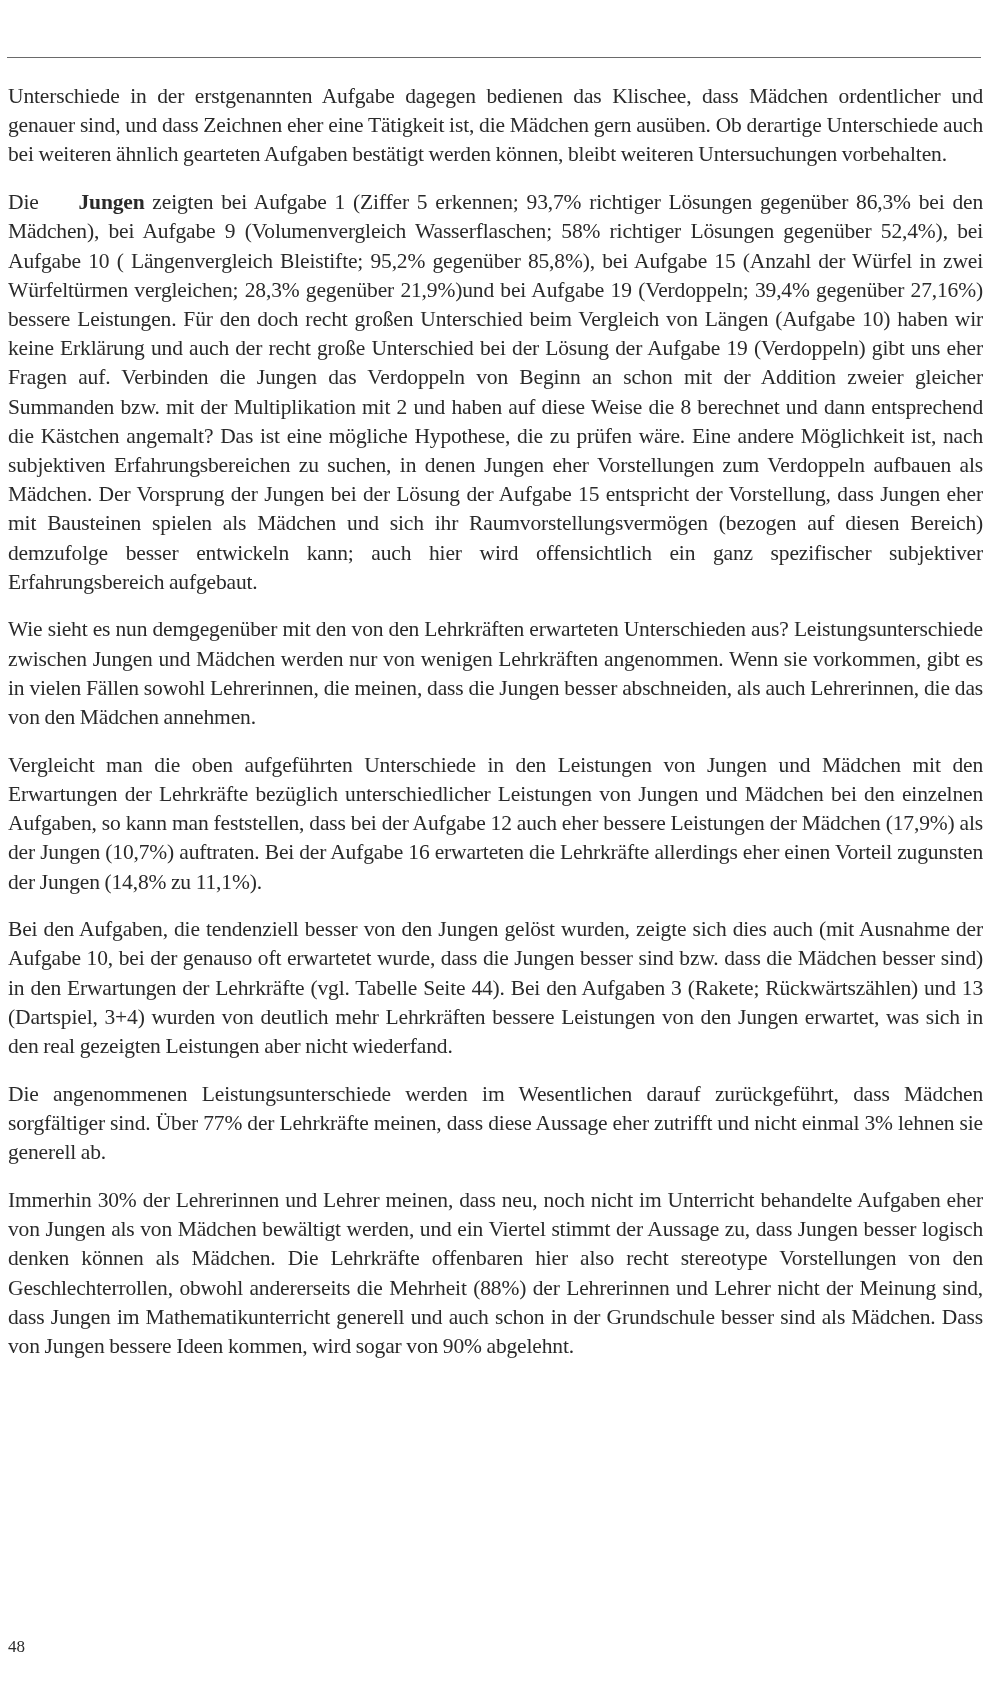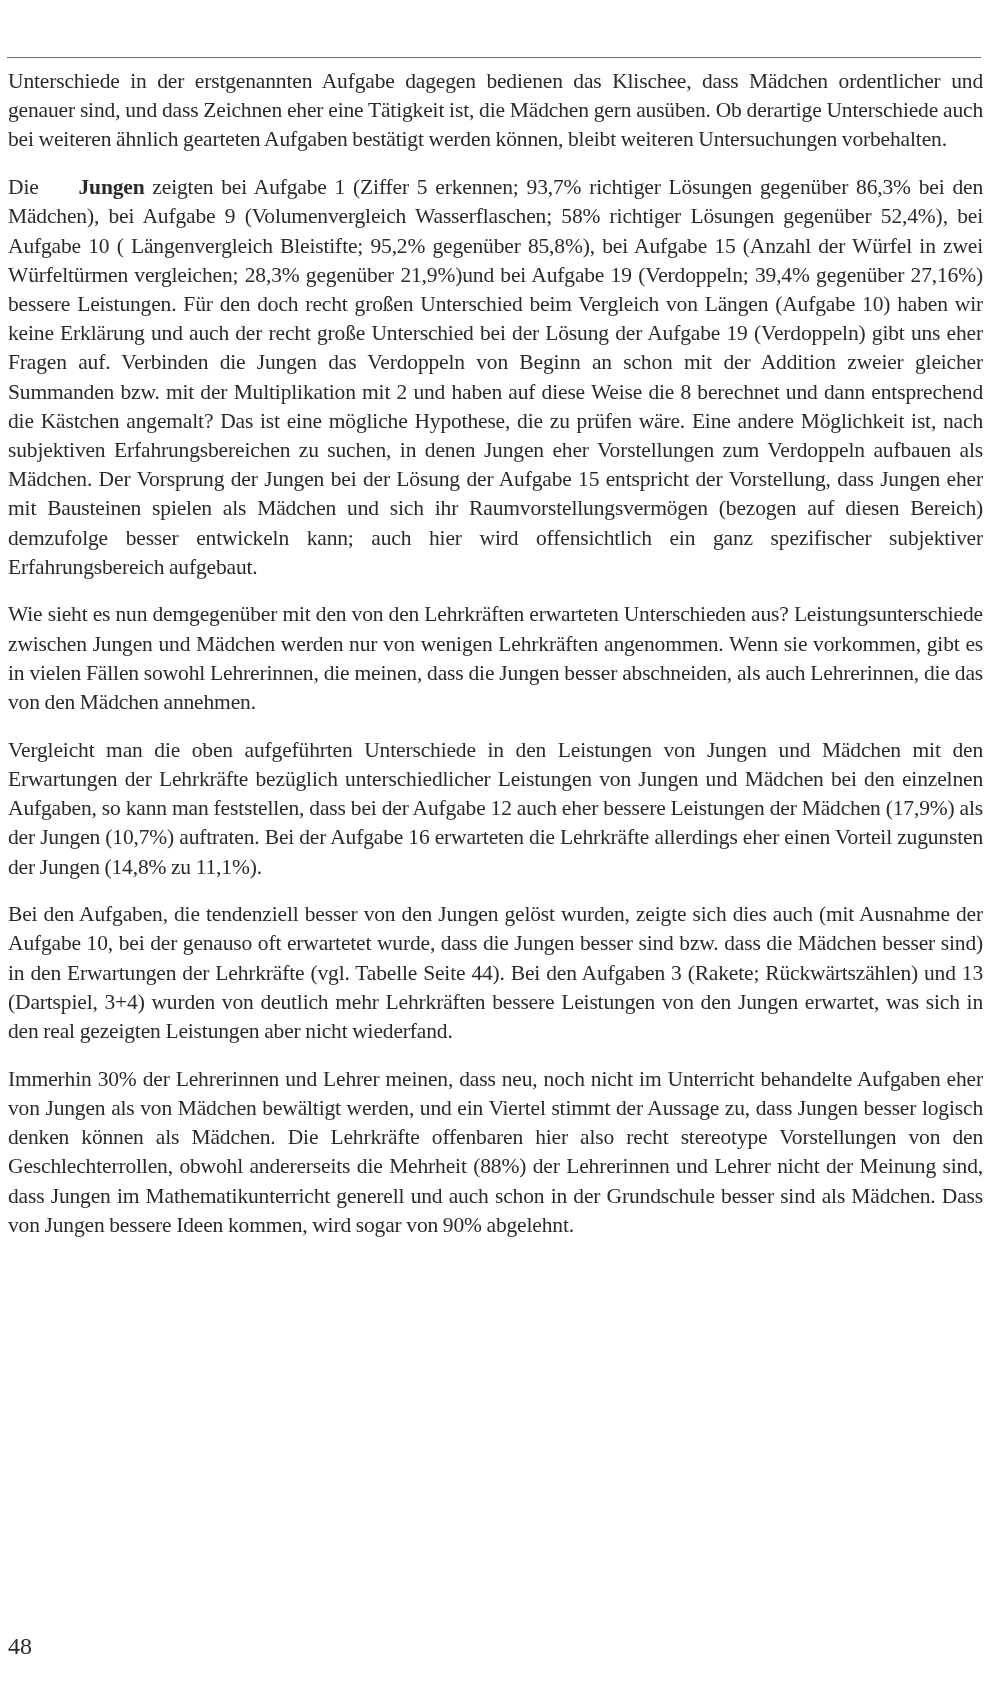--- a/index.html
+++ b/index.html
@@ -19,21 +19,21 @@
     position: absolute;
     left: 7px;
     top: 57px;
     width: 974px;
     height: 0;
     border-top: 1.5px solid #6a6a6a;
   }
   .page {
     position: absolute;
     left: 8px;
-    top: 67px;
+    top: 82px;
     width: 975px;
   }
   .para {
     margin: 0;
     font-size: 21.5px;
     line-height: 29.2px;
     text-align: justify;
     letter-spacing: -0.15px;
     word-spacing: -0.5px;
     hyphens: manual;
@@ -42,21 +42,21 @@
     margin-top: 18.5px;
   }
   .para b {
     font-weight: bold;
     margin-left: 32px;
   }
   .page-number {
     position: absolute;
     left: 8px;
     top: 1632px;
-    font-size: 24px;
+    font-size: 17px;
     line-height: 29px;
     color: #2a2a2a;
   }
 </style>
 </head>
 <body>
 
 <div class="top-rule"></div>
 
 <div class="page">
@@ -69,17 +69,20 @@
   <p class="para">
     <span>Wie sieht es nun demgegenüber mit den von den Lehrkräften erwarteten Unterschieden aus? Leistungsunterschiede zwischen Jungen und Mädchen werden nur von wenigen Lehrkräften angenommen. Wenn sie vorkommen, gibt es in vielen Fällen sowohl Lehrerinnen, die meinen, dass die Jungen besser abschneiden, als auch Lehrerinnen, die das von den Mädchen anneh­men.</span>
   </p>
   <p class="para">
     <span>Vergleicht man die oben aufgeführten Unterschiede in den Leistungen von Jungen und Mäd­chen mit den Erwartungen der Lehrkräfte bezüglich unterschiedlicher Leistungen von Jungen und Mädchen bei den einzelnen Aufgaben, so kann man feststellen, dass bei der Aufgabe 12 auch eher bessere Leistungen der Mädchen (17,9%) als der Jungen (10,7%) auftraten. Bei der Aufgabe 16 erwarteten die Lehrkräfte allerdings eher einen Vorteil zugunsten der Jungen (14,8% zu 11,1%).</span>
   </p>
   <p class="para">
     <span>Bei den Aufgaben, die tendenziell besser von den Jungen gelöst wurden, zeigte sich dies auch (mit Ausnahme der Aufgabe 10, bei der genauso oft erwartetet wurde, dass die Jungen besser sind bzw. dass die Mädchen besser sind) in den Erwartungen der Lehrkräfte (vgl. Tabelle Sei­te 44). Bei den Aufgaben 3 (Rakete; Rückwärtszählen) und 13 (Dartspiel, 3+4) wurden von deutlich mehr Lehrkräften bessere Leistungen von den Jungen erwartet, was sich in den real gezeigten Leistungen aber nicht wiederfand.</span>
   </p>
   <p class="para">
+    <span>Die angenommenen Leistungsunterschiede werden im Wesentlichen darauf zurückgeführt, dass Mädchen sorgfältiger sind. Über 77% der Lehrkräfte meinen, dass diese Aussage eher zutrifft und nicht einmal 3% lehnen sie generell ab.</span>
+  </p>
+  <p class="para">
     <span>Immerhin 30% der Lehrerinnen und Lehrer meinen, dass neu, noch nicht im Unterricht be­handelte Aufgaben eher von Jungen als von Mädchen bewältigt werden, und ein Viertel stimmt der Aussage zu, dass Jungen besser logisch denken können als Mädchen. Die Lehr­kräfte offenbaren hier also recht stereotype Vorstellungen von den Geschlechterrollen, ob­wohl andererseits die Mehrheit (88%) der Lehrerinnen und Lehrer nicht der Meinung sind, dass Jungen im Mathematikunterricht generell und auch schon in der Grundschule besser sind als Mädchen. Dass von Jungen bessere Ideen kommen, wird sogar von 90% abgelehnt.</span>
   </p>
 </div>
 
 <div class="page-number">48</div>
 
 </body></html>

